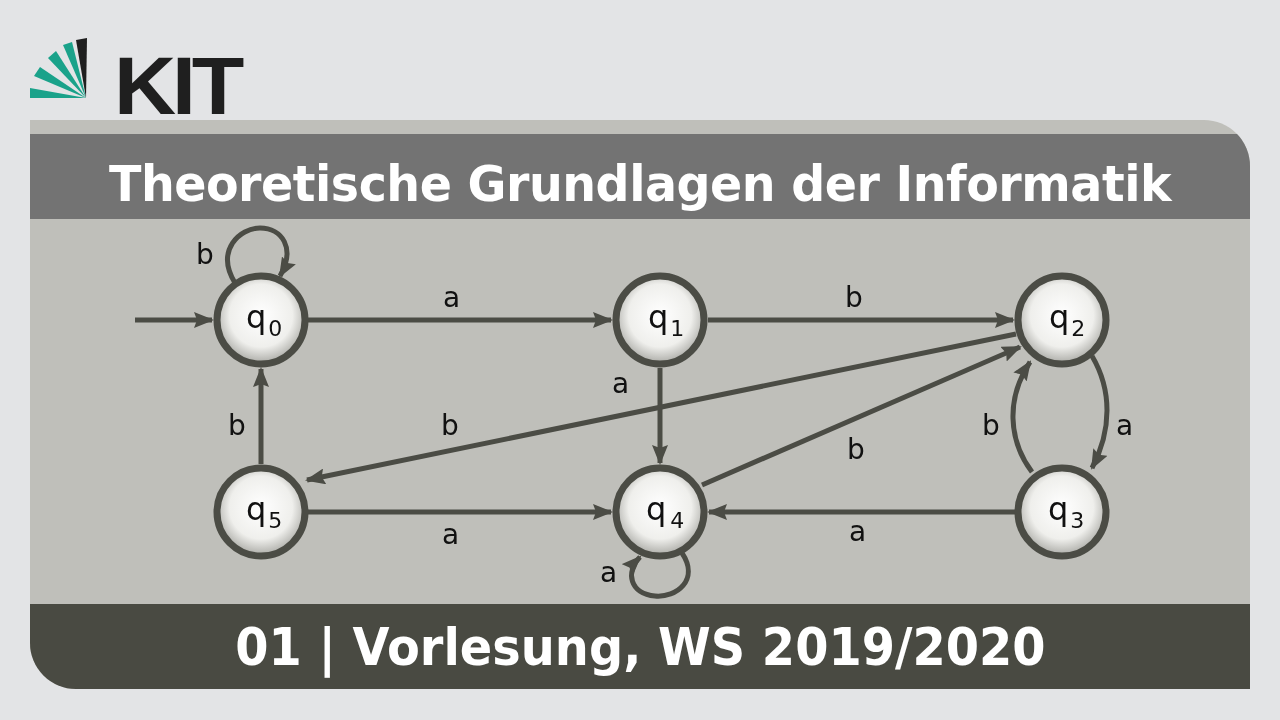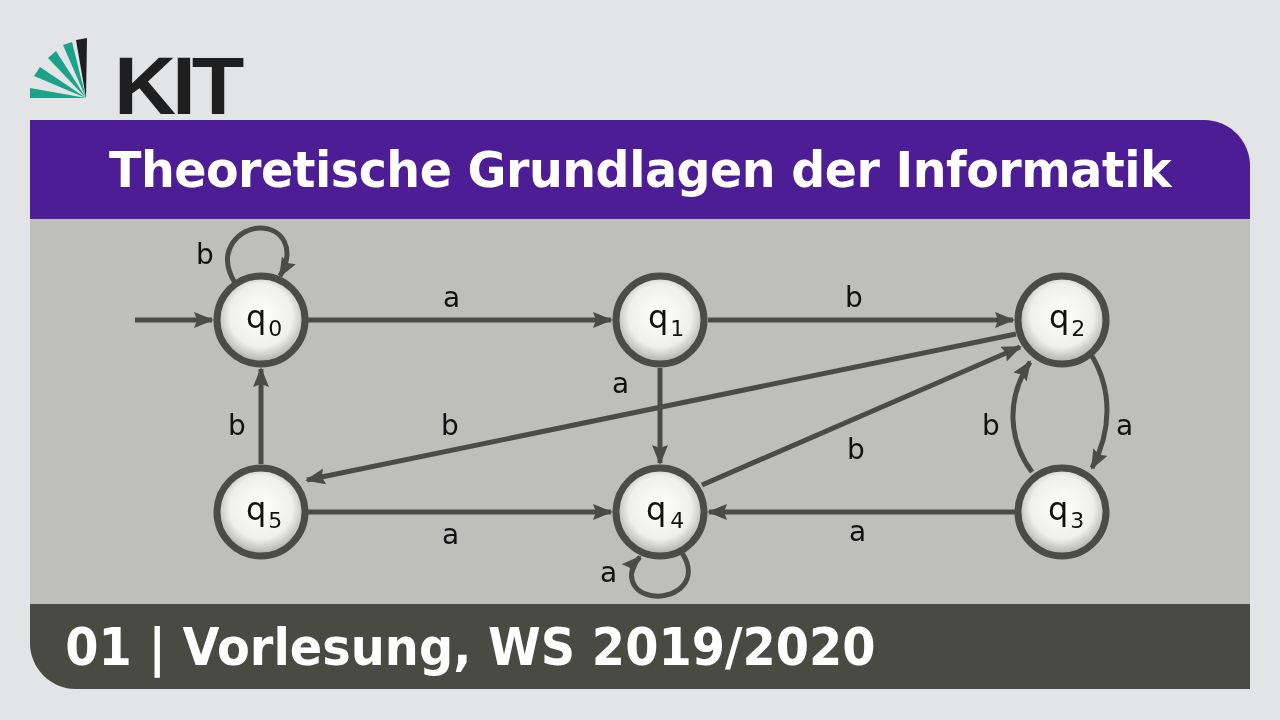--- a/index.html
+++ b/index.html
@@ -1,23 +1,23 @@
 <!DOCTYPE html>
 <html><head>
 <meta charset="utf-8">
 <style>
   html,body{margin:0;padding:0;}
   body{width:1280px;height:720px;background:#e3e4e6;position:relative;overflow:hidden;font-family:"DejaVu Sans",sans-serif;}
   .logo{position:absolute;left:30px;top:36px;width:175px;height:66px;}
   .logo-text{position:absolute;left:84px;top:17px;font-family:"Liberation Sans",sans-serif;font-weight:bold;font-size:82px;line-height:66px;color:#1f1f1f;letter-spacing:-4px;transform:scaleX(1.05);transform-origin:left top;}
   .panel{position:absolute;left:30px;top:120px;width:1220px;height:569px;border-radius:0 46px 0 46px;overflow:hidden;background:#bfbfba;}
-  .header{position:absolute;left:0;top:0;width:1220px;height:99px;background:#4c1d95;display:flex;align-items:center;justify-content:center;}
+  .header{position:absolute;left:0;top:14px;width:1220px;height:99px;background:#737373;display:flex;align-items:center;justify-content:center;}
   .header h1{margin:0;color:#fff;font-family:"DejaVu Sans",sans-serif;font-weight:bold;font-size:50px;letter-spacing:-0.5px;transform:scaleX(0.95);white-space:nowrap;}
   .diagram{position:absolute;left:0;top:99px;width:1220px;height:385px;background:#bfbfba;}
-  .footer{position:absolute;left:0;top:484px;width:1220px;height:85px;background:#494a42;display:flex;align-items:center;justify-content:flex-start;}
+  .footer{position:absolute;left:0;top:484px;width:1220px;height:85px;background:#494a42;display:flex;align-items:center;justify-content:center;}
   .footer span{color:#fff;font-family:"DejaVu Sans",sans-serif;font-weight:bold;font-size:52px;white-space:nowrap;transform:scaleX(0.92);}
   svg text{font-family:"DejaVu Sans",sans-serif;fill:#111;}
 </style>
 </head>
 <body>
 
 <div class="logo">
   <svg width="60" height="66" viewBox="0 0 60 66">
     <polygon points="0,62 0,52 56,62" fill="#1aa28a"></polygon>
     <polygon points="4,40 10,31 56,62" fill="#1aa28a"></polygon>

